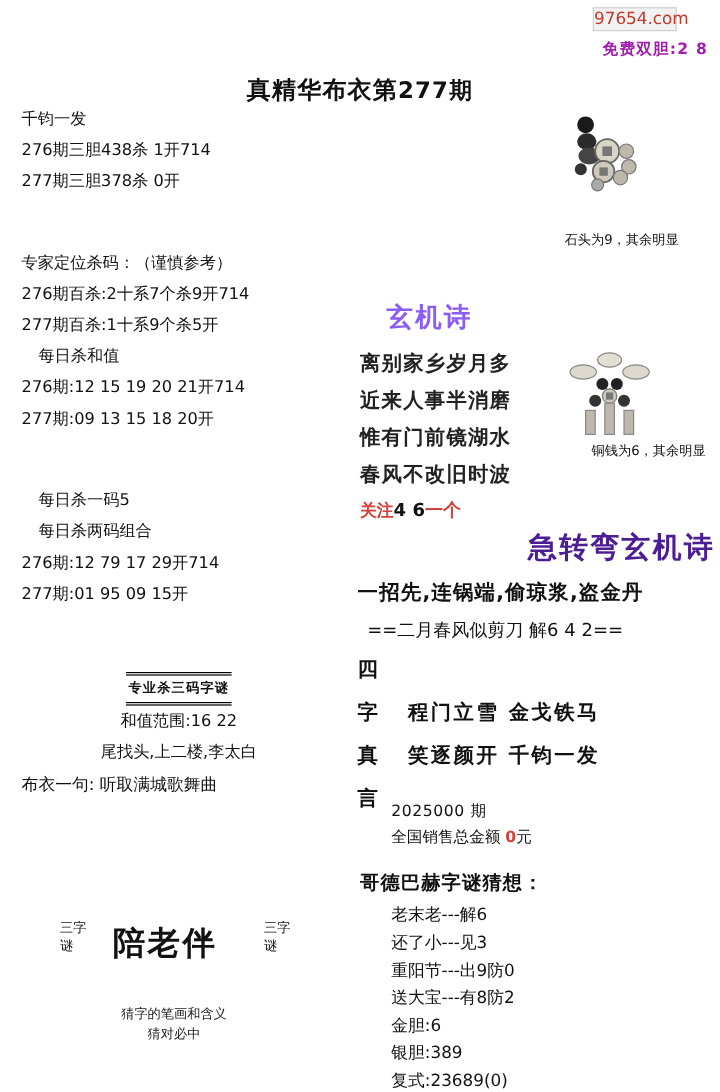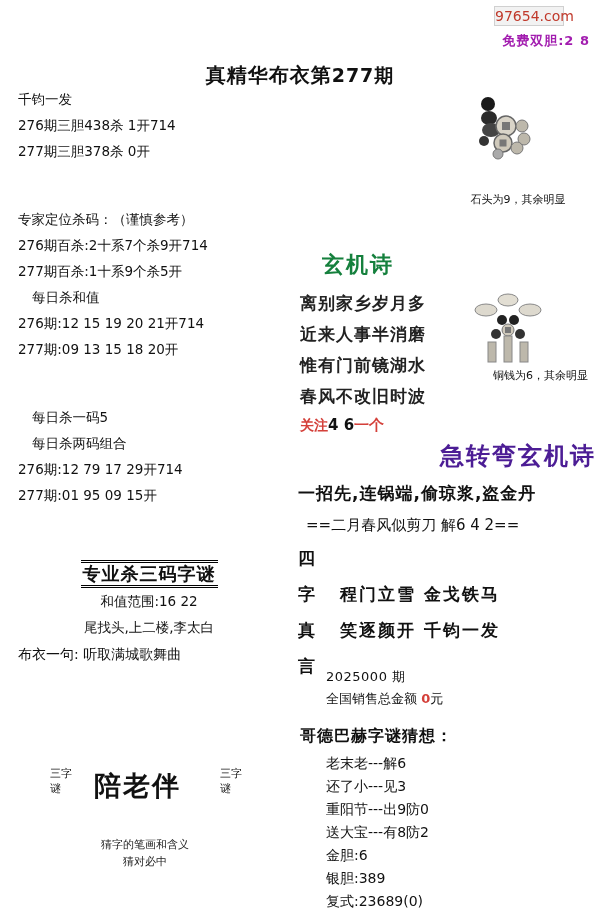--- a/index.html
+++ b/index.html
@@ -70,21 +70,21 @@
   }
   .lc-block { margin-bottom: 16px; }
   .lc-line { white-space: nowrap; }
   .lc-head { }
   .spacer-lg { height: 26px; }
   .indent1 { padding-left: 14px; }
   
   .frame-title {
     margin-top: 10px;
     text-align: center;
-    font-size: 18px;
+    font-size: 11px;
     font-weight: bold;
     border-top: 3px double #000;
     border-bottom: 3px double #000;
     display: inline-block;
     padding: 0 2px;
     line-height: 22px;
     letter-spacing: 1px;
   }
   .center-line {
     text-align: center;
@@ -161,21 +161,21 @@
     width: 140px;
     text-align: right;
     font-size: 11px;
   }
   .xuanji-title {
     position: absolute;
     left: 322px;
     top: 250px;
     font-size: 22px;
     font-weight: bold;
-    color: #15803d;
+    color: #8b5cf6;
     letter-spacing: 2px;
   }
   .poem {
     position: absolute;
     left: 300px;
     top: 288px;
     font-size: 17px;
     line-height: 31px;
     font-weight: bold;
     color: #222;

